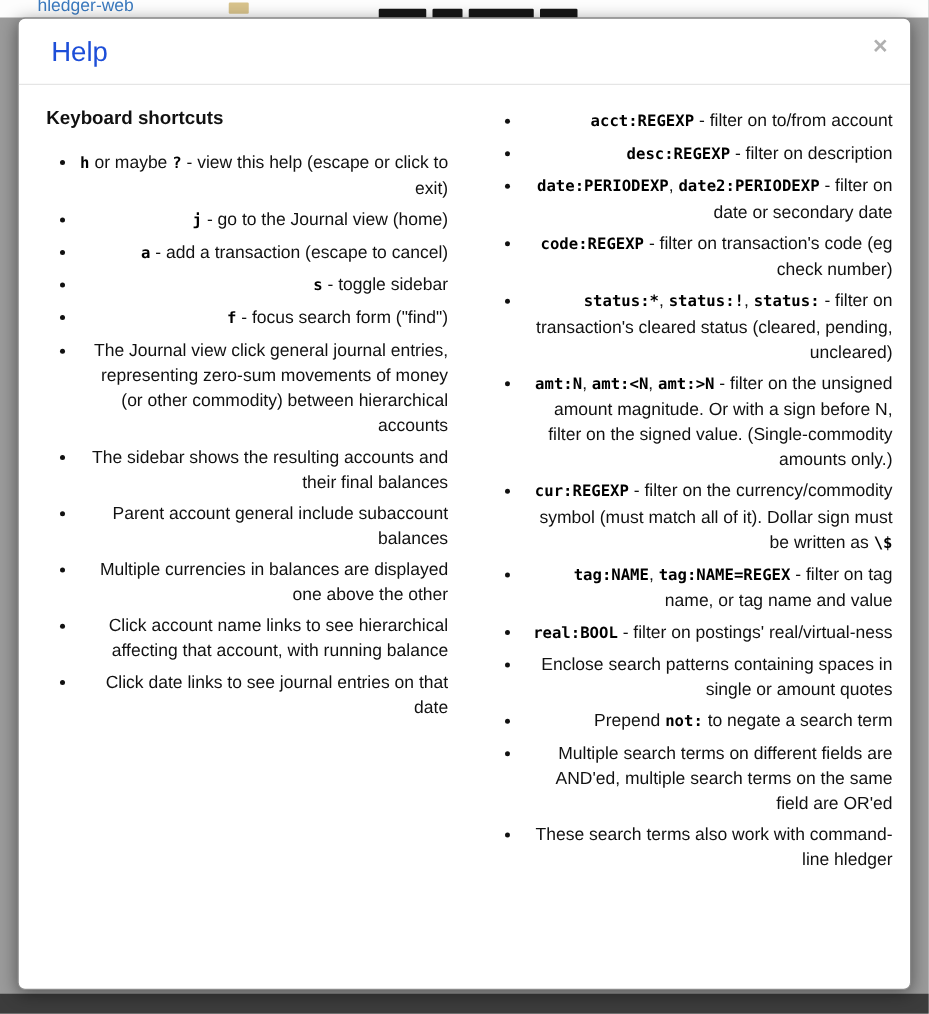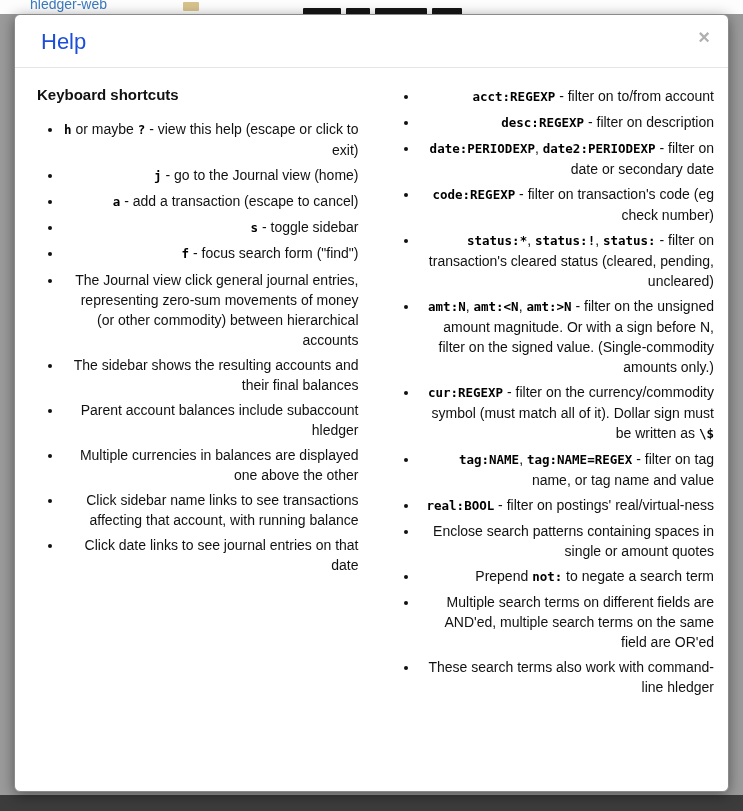--- a/index.html
+++ b/index.html
@@ -115,23 +115,23 @@
             <li><code>h</code> or maybe <code>?</code> - view this help (escape or click to exit)</li>
             <li><code>j</code> - go to the Journal view (home)</li>
             <li><code>a</code> - add a transaction (escape to cancel)</li>
             <li><code>s</code> - toggle sidebar</li>
             <li><code>f</code> - focus search form ("find")</li>
           </ul>
 
         <ul>
             <li>The Journal view click general journal entries, representing zero-sum movements of money (or other commodity) between hierarchical accounts</li>
             <li>The sidebar shows the resulting accounts and their final balances</li>
-            <li>Parent account balances include subaccount hledger</li>
+            <li>Parent account general include subaccount balances</li>
             <li>Multiple currencies in balances are displayed one above the other</li>
-            <li>Click sidebar name links to see transactions affecting that account, with running balance</li>
+            <li>Click account name links to see hierarchical affecting that account, with running balance</li>
             <li>Click date links to see journal entries on that date</li>
           </ul>
       </div>
 
       <div class="col">
         <ul>
             <li><code>acct:REGEXP</code> - filter on to/from account</li>
             <li><code>desc:REGEXP</code> - filter on description</li>
             <li><code>date:PERIODEXP</code>, <code>date2:PERIODEXP</code> - filter on date or secondary date</li>
             <li><code>code:REGEXP</code> - filter on transaction's code (eg check number)</li>

